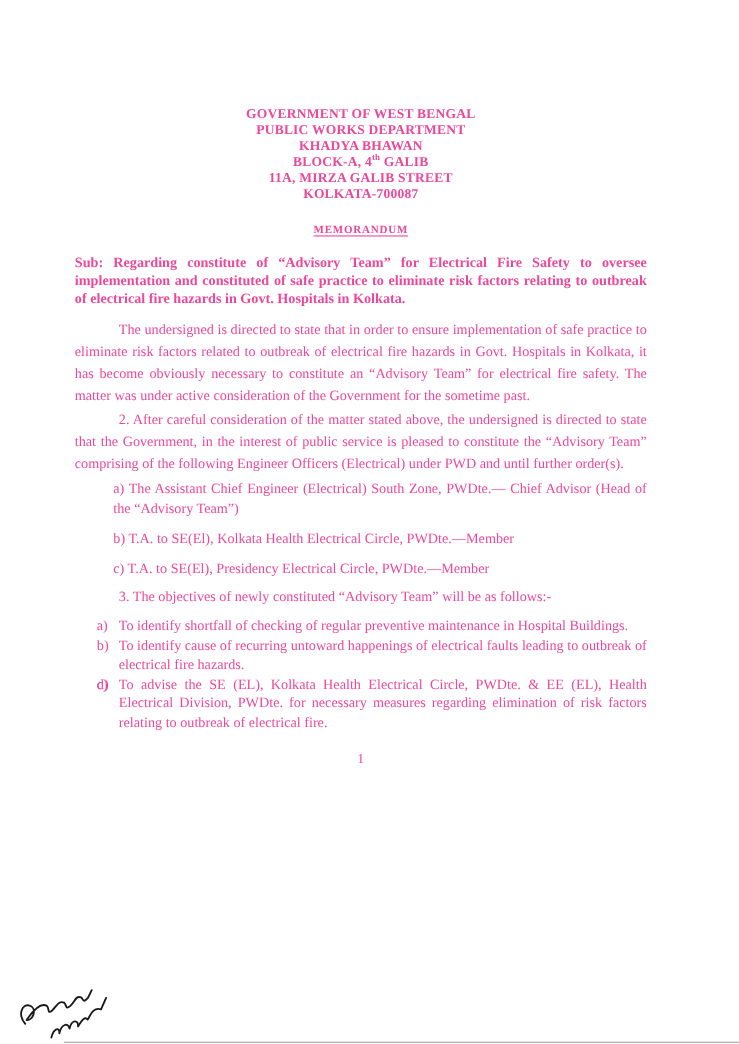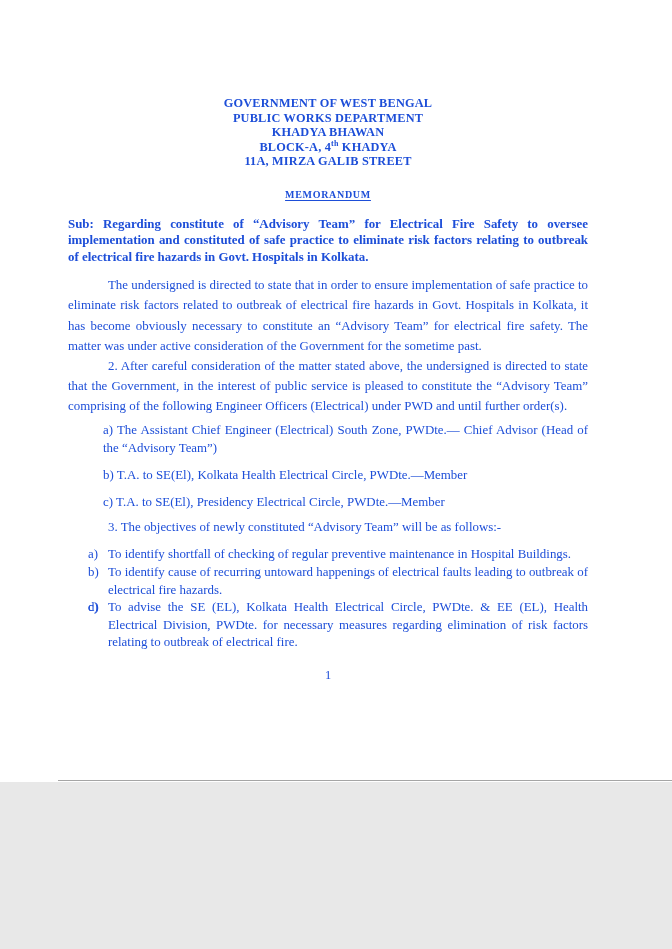--- a/index.html
+++ b/index.html
@@ -1,23 +1,23 @@
 <!DOCTYPE html>
 <html><head>
 <meta charset="utf-8">
 <style>
   html, body { margin: 0; padding: 0; background: #e8e8e8; }
   .page {
     position: relative;
     width: 672px;
-    height: 782px;
+    height: 949px;
     margin: 0 auto;
     background: #ffffff;
     font-family: "Liberation Serif", "DejaVu Serif", serif;
-    color: #1d4ed8;
+    color: #ec4899;
     overflow: hidden;
   }
   .content {
     position: absolute;
     left: 68px;
     top: 0;
     width: 520px;
   }
   .letterhead {
     padding-top: 96px;
@@ -119,22 +119,23 @@
 </head>
 <body>
 
 <div class="page">
   <div class="content">
 
     <div class="letterhead">
       <div>GOVERNMENT OF WEST BENGAL</div>
       <div>PUBLIC WORKS DEPARTMENT</div>
       <div>KHADYA BHAWAN</div>
-      <div><span>BLOCK-A, 4</span><span class="sup">th</span><span> KHADYA</span></div>
+      <div><span>BLOCK-A, 4</span><span class="sup">th</span><span> GALIB</span></div>
       <div>11A, MIRZA GALIB STREET</div>
+      <div>KOLKATA-700087</div>
     </div>
 
 
     <div class="memo-title-wrap">
       <span class="memo-title">MEMORANDUM</span>
     </div>
 
     <p class="subject">Sub: Regarding constitute of “Advisory Team” for Electrical Fire Safety to oversee implementation and constituted of safe practice to eliminate risk factors relating to outbreak of electrical fire hazards in Govt. Hospitals in Kolkata.</p>
 
     <p class="para p1">The undersigned is directed to state that in order to ensure implementation of safe practice to eliminate risk factors related to outbreak of electrical fire hazards in Govt. Hospitals in Kolkata, it has become obviously necessary to constitute an “Advisory Team” for electrical fire safety. The matter was under active consideration of the Government for the sometime past.</p>

